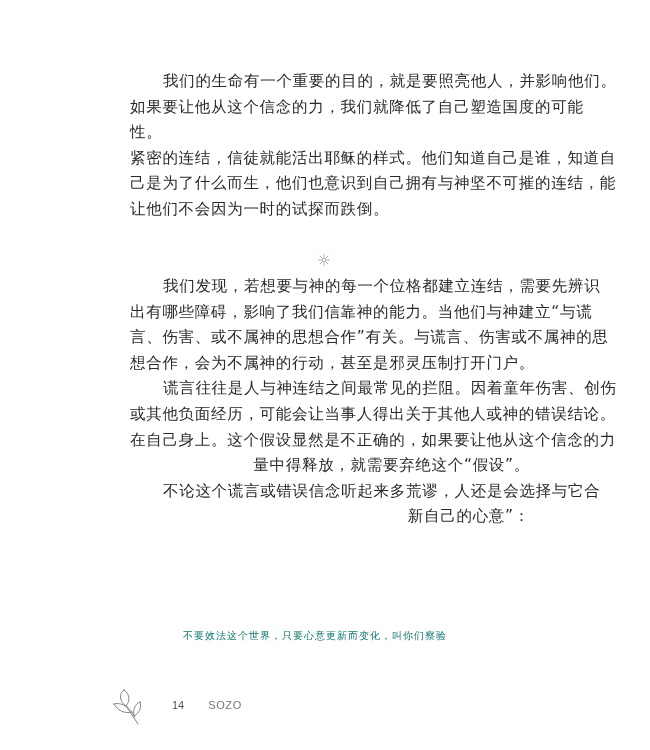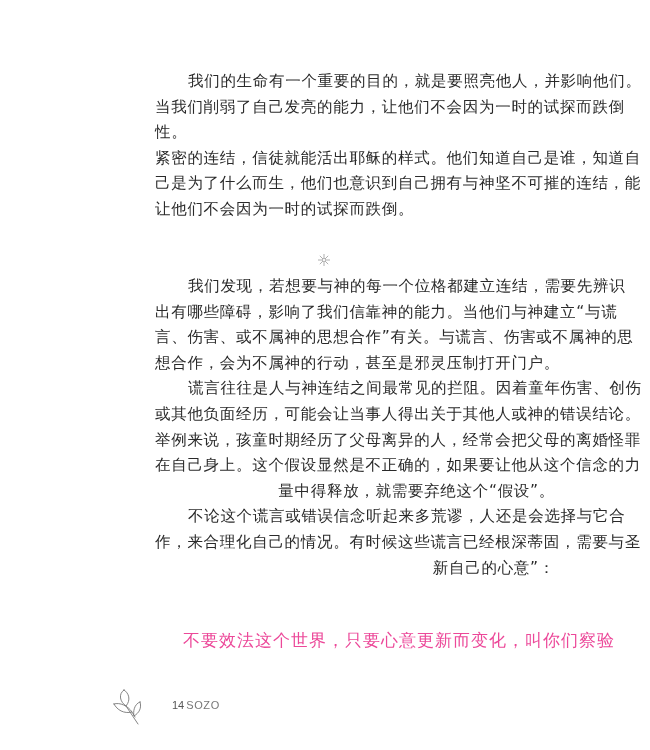--- a/index.html
+++ b/index.html
@@ -6,48 +6,47 @@
   body {
     width: 650px; height: 750px; position: relative; overflow: hidden;
     font-family: "DejaVu Sans", "Liberation Sans", sans-serif;
     color: #2a2a2a;
   }
   .page { position: absolute; left: 0; top: 0; width: 650px; height: 750px; background: #fff; }
   .body-text {
     position: absolute; left: 130px; width: 400px;
     font-size: 15.5px; line-height: 25.6px; letter-spacing: 0.7px;
     white-space: nowrap;
-    margin-left: 25px;
   }
   .line { display: block; height: 25.6px; }
   .indent { padding-left: 33px; }
   .dinkus {
     position: absolute; left: 317px; top: 253px; width: 14px; height: 14px;
   }
   .quote {
     position: absolute; left: 183px; top: 629px;
     font-family: "DejaVu Serif", "Liberation Serif", serif;
-    font-size: 17px; letter-spacing: 1px; color: #ec4899; white-space: nowrap;
+    font-size: 10px; letter-spacing: 1px; color: #0f766e; white-space: nowrap;
   }
   .footer {
     position: absolute; left: 110px; top: 685px; height: 40px;
     display: flex; align-items: center;
   }
   .leaf { width: 50px; height: 42px; margin-left: -6px; }
   .page-num { font-size: 11px; color: #555; margin-left: 18px; font-family: "Liberation Sans", sans-serif; }
-  .book-title { font-size: 11px; color: #777; margin-left: 2px; letter-spacing: 0.6px; font-family: "Liberation Sans", sans-serif; }
+  .book-title { font-size: 11px; color: #777; margin-left: 24px; letter-spacing: 0.6px; font-family: "Liberation Sans", sans-serif; }
 </style>
 </head>
 <body>
 
 <div class="page">
 
   <div class="body-text" style="top:69px;">
     <span class="line indent">我们的生命有一个重要的目的，就是要照亮他人，并影响他们。</span>
-    <span class="line">当我们削弱了自己发亮的能力，让他们不会因为一时的试探而跌倒</span>
+    <span class="line">如果要让他从这个信念的力，我们就降低了自己塑造国度的可能</span>
     <span class="line">性。</span>
     <span class="line">紧密的连结，信徒就能活出耶稣的样式。他们知道自己是谁，知道自</span>
     <span class="line">己是为了什么而生，他们也意识到自己拥有与神坚不可摧的连结，能</span>
     <span class="line">让他们不会因为一时的试探而跌倒。</span>
   </div>
 
   <svg class="dinkus" viewBox="0 0 14 14">
     <g stroke="#9a9a9a" stroke-width="0.8" fill="none">
       <line x1="7" y1="1" x2="7" y2="13"></line>
       <line x1="1" y1="7" x2="13" y2="7"></line>
@@ -57,25 +56,23 @@
     <circle cx="7" cy="7" r="1.6" fill="#fff" stroke="#9a9a9a" stroke-width="0.6"></circle>
   </svg>
 
   <div class="body-text" style="top:274px;text-align:right;">
     <span class="line indent">我们发现，若想要与神的每一个位格都建立连结，需要先辨识</span>
     <span class="line">出有哪些障碍，影响了我们信靠神的能力。当他们与神建立“与谎</span>
     <span class="line">言、伤害、或不属神的思想合作”有关。与谎言、伤害或不属神的思</span>
     <span class="line">想合作，会为不属神的行动，甚至是邪灵压制打开门户。</span>
     <span class="line indent">谎言往往是人与神连结之间最常见的拦阻。因着童年伤害、创伤</span>
     <span class="line">或其他负面经历，可能会让当事人得出关于其他人或神的错误结论。</span>
-    <span class="line">举例来说，孩童时期经历了父母离异的人，经常会把父母的离婚怪罪</span>
     <span class="line">在自己身上。这个假设显然是不正确的，如果要让他从这个信念的力</span>
     <span class="line">量中得释放，就需要弃绝这个“假设”。</span>
     <span class="line indent">不论这个谎言或错误信念听起来多荒谬，人还是会选择与它合</span>
-    <span class="line">作，来合理化自己的情况。有时候这些谎言已经根深蒂固，需要与圣</span>
     <span class="line">新自己的心意”：</span>
   </div>
 
   <div class="quote">不要效法这个世界，只要心意更新而变化，叫你们察验</div>
 
   <div class="footer">
     <svg class="leaf" viewBox="0 0 50 42">
       <g stroke="#777" stroke-width="0.9" fill="none" stroke-linecap="round">
         <path d="M20 6 C14 10, 16 18, 22 22 C27 16, 25 9, 20 6 Z"></path>
         <path d="M22 22 L34 40"></path>

